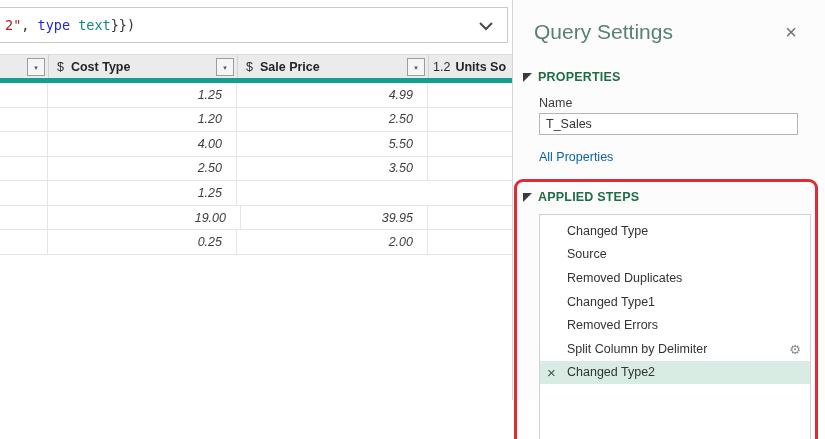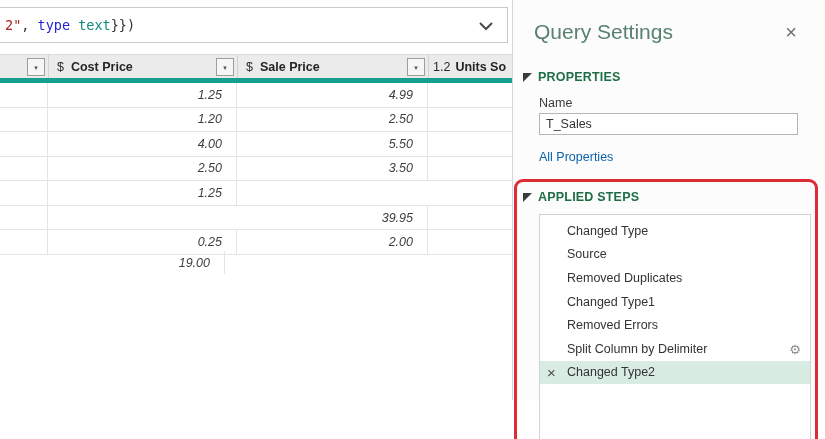--- a/index.html
+++ b/index.html
@@ -77,21 +77,21 @@
   </div>
 
   <div id="header-row">
     <div class="hcell" style="left:0;width:48px;">
       <span class="filter-btn">
           <span class="car">▾</span>
         </span>
     </div>
     <div class="hcell" style="left:48px;width:189px;">
       <span class="type-icon">$</span>
-      <span class="hlabel">Cost Price</span>
+      <span class="hlabel">Cost Type</span>
       <span class="filter-btn">
           <span class="car">▾</span>
         </span>
     </div>
     <div class="hcell" style="left:237px;width:191px;">
       <span class="type-icon">$</span>
       <span class="hlabel">Sale Price</span>
       <span class="filter-btn">
           <span class="car">▾</span>
         </span>
@@ -129,21 +129,21 @@
         <div class="dcell b" style="left: 237px; width: 191px;">3.50</div>
         <div class="dcell" style="left: 428px; width: 84px;"></div>
       </div>
       <div class="drow">
         <div class="dcell b" style="left: 0px; width: 48px;"></div>
         <div class="dcell b" style="left: 48px; width: 189px;">1.25</div>
         <div class="dcell" style="left: 428px; width: 84px;"></div>
       </div>
       <div class="drow">
         <div class="dcell b" style="left: 0px; width: 48px;"></div>
-        <div class="dcell b" style="left: 36px; width: 189px; margin-top: 45px;">19.00</div>
+        <div class="dcell b" style="left: 52px; width: 189px;">19.00</div>
         <div class="dcell b" style="left: 237px; width: 191px;">39.95</div>
         <div class="dcell" style="left: 428px; width: 84px;"></div>
       </div>
       <div class="drow">
         <div class="dcell b" style="left: 0px; width: 48px;"></div>
         <div class="dcell b" style="left: 48px; width: 189px;">0.25</div>
         <div class="dcell b" style="left: 237px; width: 191px;">2.00</div>
         <div class="dcell" style="left: 428px; width: 84px;"></div>
       </div>
     </div>

